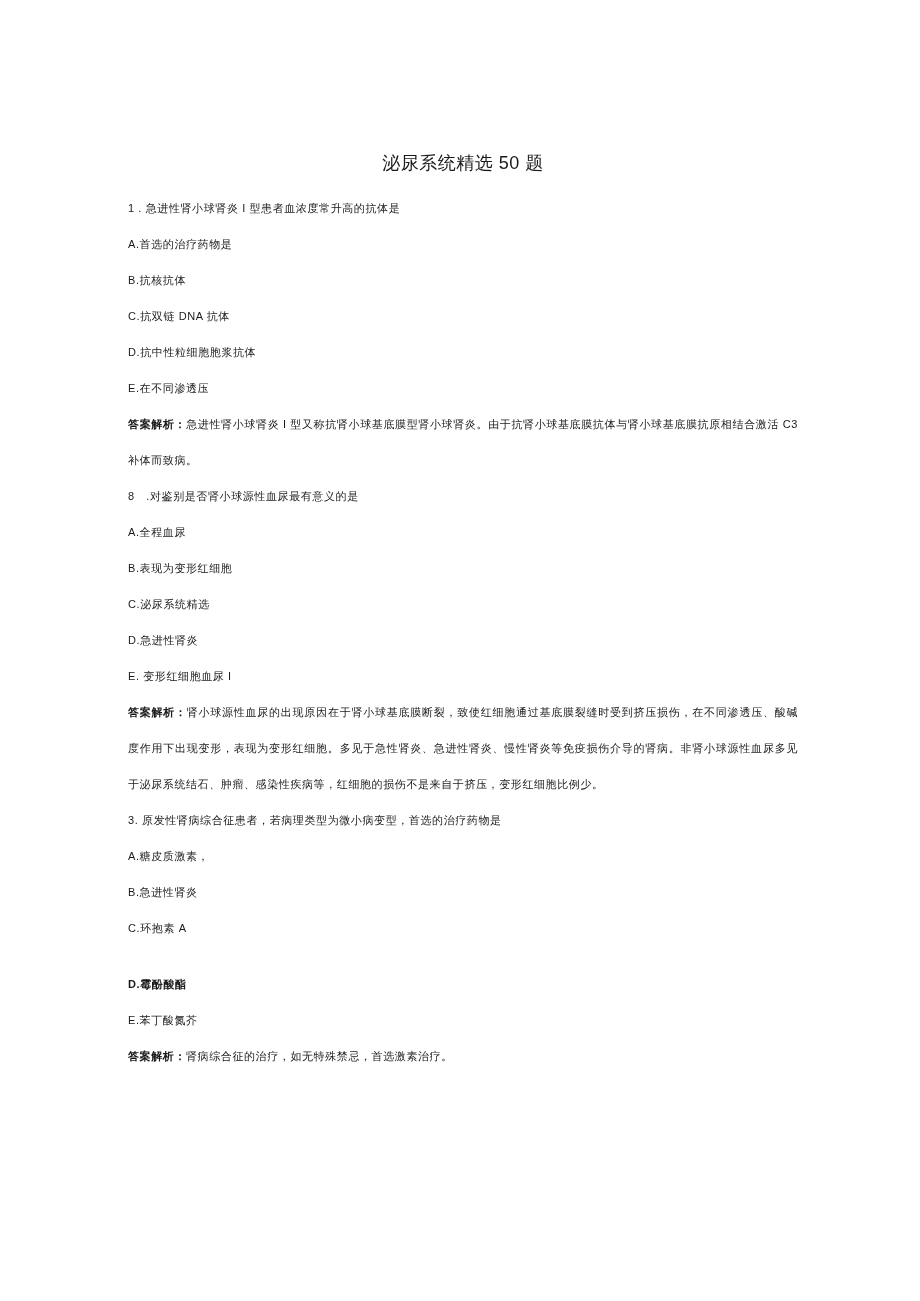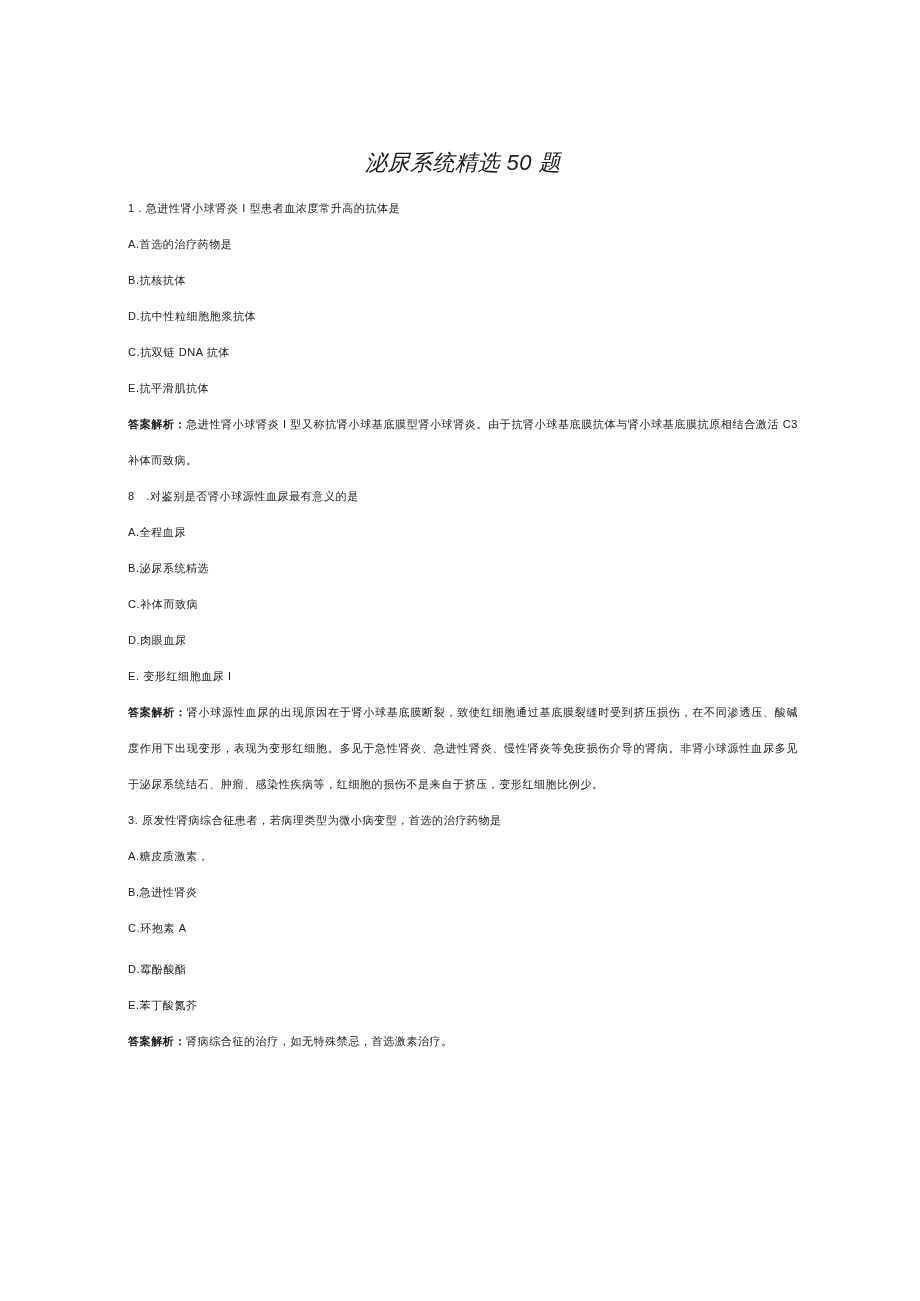--- a/index.html
+++ b/index.html
@@ -16,73 +16,73 @@
   }
   .page {
     box-sizing: border-box;
     width: 920px;
     height: 1301px;
     padding: 146px 122px 0 128px;
     background: #ffffff;
   }
   .doc-title {
     margin: 0 0 10px 0;
-    font-size: 22px;
+    font-size: 18px;
     font-weight: normal;
     line-height: 34px;
     text-align: center;
     letter-spacing: 0.5px;
-    font-style: italic;
   }
   .question {
     margin: 0;
     padding: 0;
   }
   p.stem,
   p.option,
   p.answer {
     margin: 0;
     font-size: 11px;
     line-height: 36px;
     letter-spacing: 0.6px;
     text-align: justify;
   }
   p.answer {
     text-align: justify;
   }
   p.option.gap-before {
-    margin-top: 5px;
+    margin-top: 20px;
+    font-weight: bold;
   }
   .answer-label {
     font-weight: bold;
   }
 </style>
 </head>
 <body>
 
 <div class="page">
 
   <h1 class="doc-title">泌尿系统精选 50 题</h1>
 
   <section class="question">
     <p class="stem">1 . 急进性肾小球肾炎 I 型患者血浓度常升高的抗体是</p>
     <p class="option">A.首选的治疗药物是</p>
     <p class="option">B.抗核抗体</p>
+    <p class="option">C.抗双链 DNA 抗体</p>
     <p class="option">D.抗中性粒细胞胞浆抗体</p>
-    <p class="option">C.抗双链 DNA 抗体</p>
-    <p class="option">E.抗平滑肌抗体</p>
+    <p class="option">E.在不同渗透压</p>
     <p class="answer"><span class="answer-label">答案解析：</span><span>急进性肾小球肾炎 I 型又称抗肾小球基底膜型肾小球肾炎。由于抗肾小球基底膜抗体与肾小球基底膜抗原相结合激活 C3 补体而致病。</span></p>
   </section>
 
   <section class="question">
     <p class="stem">8　.对鉴别是否肾小球源性血尿最有意义的是</p>
     <p class="option">A.全程血尿</p>
-    <p class="option">B.泌尿系统精选</p>
-    <p class="option">C.补体而致病</p>
-    <p class="option">D.肉眼血尿</p>
+    <p class="option">B.表现为变形红细胞</p>
+    <p class="option">C.泌尿系统精选</p>
+    <p class="option">D.急进性肾炎</p>
     <p class="option">E. 变形红细胞血尿 I</p>
     <p class="answer"><span class="answer-label">答案解析：</span><span>肾小球源性血尿的出现原因在于肾小球基底膜断裂，致使红细胞通过基底膜裂缝时受到挤压损伤，在不同渗透压、酸碱度作用下出现变形，表现为变形红细胞。多见于急性肾炎、急进性肾炎、慢性肾炎等免疫损伤介导的肾病。非肾小球源性血尿多见于泌尿系统结石、肿瘤、感染性疾病等，红细胞的损伤不是来自于挤压，变形红细胞比例少。</span></p>
   </section>
 
   <section class="question">
     <p class="stem">3. 原发性肾病综合征患者，若病理类型为微小病变型，首选的治疗药物是</p>
     <p class="option">A.糖皮质激素，</p>
     <p class="option">B.急进性肾炎</p>
     <p class="option">C.环抱素 A</p>
     <p class="option gap-before">D.霉酚酸酯</p>

